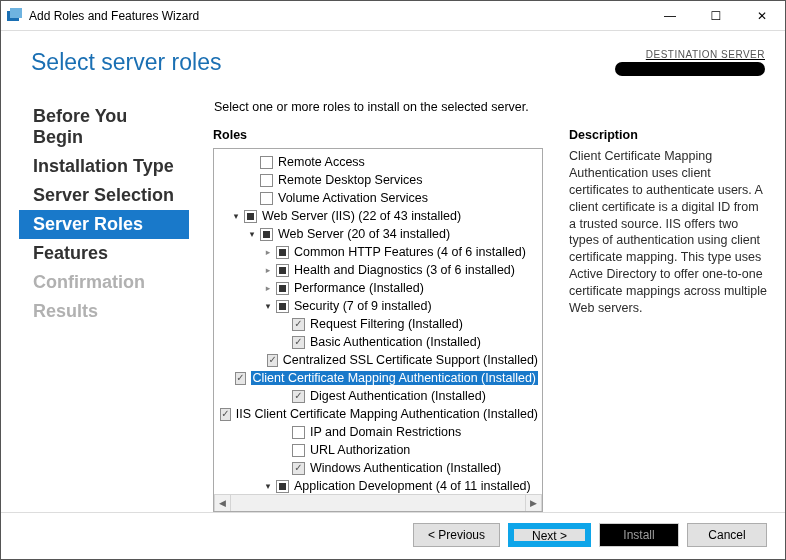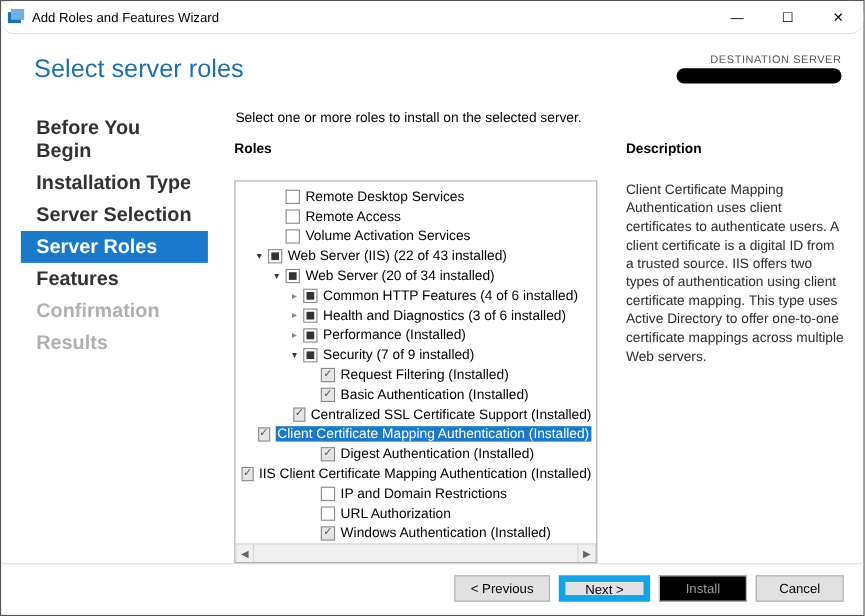--- a/index.html
+++ b/index.html
@@ -14,38 +14,37 @@
     overflow: hidden;
     border: 1px solid #555;
   }
   .titlebar {
     display: flex;
     align-items: center;
     height: 30px;
     padding: 0 0 0 6px;
     background: #fff;
     border-bottom: 1px solid #ddd;
-    border-radius: 13px;
   }
   .titlebar .app-icon { width: 16px; height: 16px; margin-right: 6px; }
   .titlebar .title { flex: 1; font-size: 12px; }
   .winbtn {
     width: 46px; height: 30px; display:flex; align-items:center; justify-content:center;
     font-family: "Segoe UI Symbol", sans-serif; font-size: 12px;
   }
   .header-row {
     display:flex; align-items:flex-start; padding: 18px 20px 6px 30px;
   }
   .page-title {
     color: #1a6fb3;
     font-size: 23px;
     font-weight: 300;
     flex: 1;
   }
-  .dest-box { text-align:right; min-width: 200px; }
+  .dest-box { text-align:right; min-width: 200px; text-decoration: underline; }
   .dest-label { font-size: 10px; color:#555; letter-spacing: 0.5px; }
   .dest-redact { width: 150px; height: 14px; background:#000; border-radius: 7px; margin-top:2px; margin-left:auto; }
   .main {
     display:flex;
     padding: 10px 18px 0 18px;
     height: 430px;
   }
   .nav {
     width: 170px;
     padding-top: 10px;
@@ -64,21 +63,21 @@
   .nav-item.disabled { color: #b1b1b1; }
   .content {
     flex:1;
     display:flex;
     flex-direction:column;
     padding-left: 24px;
   }
   .instruction { margin: 8px 1px 14px; font-size: 12.5px; }
   .columns { display:flex; flex:1; gap: 26px; min-height:0; }
   .roles-col { display:flex; flex-direction:column; width: 330px; }
-  .col-head { font-weight: 600; margin-bottom: 22px; font-size: 12.5px; }
+  .col-head { font-weight: 600; margin-bottom: 6px; font-size: 12.5px; }
   .roles-box {
     border: 1px solid #a9a9a9;
     flex:1;
     overflow: hidden;
     position: relative;
     display:flex;
     flex-direction:column;
     min-height:0;
   }
   .roles-scroll {
@@ -178,27 +177,27 @@
     <div class="instruction">Select one or more roles to install on the selected server.</div>
     <div class="columns">
       <div class="roles-col">
         <div class="col-head">Roles</div>
         <div class="roles-box">
           <div class="roles-scroll" id="roles-scroll">
               <div class="tree-row">
                 <span class="spacer" style="width: 32px;"></span>
                 <span class="expander none"></span>
                 <span class="cb "></span>
+                <span class="tree-label">Remote Access</span>
+              </div>
+              <div class="tree-row">
+                <span class="spacer" style="width: 32px;"></span>
+                <span class="expander none"></span>
+                <span class="cb "></span>
                 <span class="tree-label">Remote Desktop Services</span>
-              </div>
-              <div class="tree-row">
-                <span class="spacer" style="width: 32px;"></span>
-                <span class="expander none"></span>
-                <span class="cb "></span>
-                <span class="tree-label">Remote Access</span>
               </div>
               <div class="tree-row">
                 <span class="spacer" style="width: 32px;"></span>
                 <span class="expander none"></span>
                 <span class="cb "></span>
                 <span class="tree-label">Volume Activation Services</span>
               </div>
               <div class="tree-row">
                 <span class="spacer" style="width: 16px;"></span>
                 <span class="expander open"></span>

